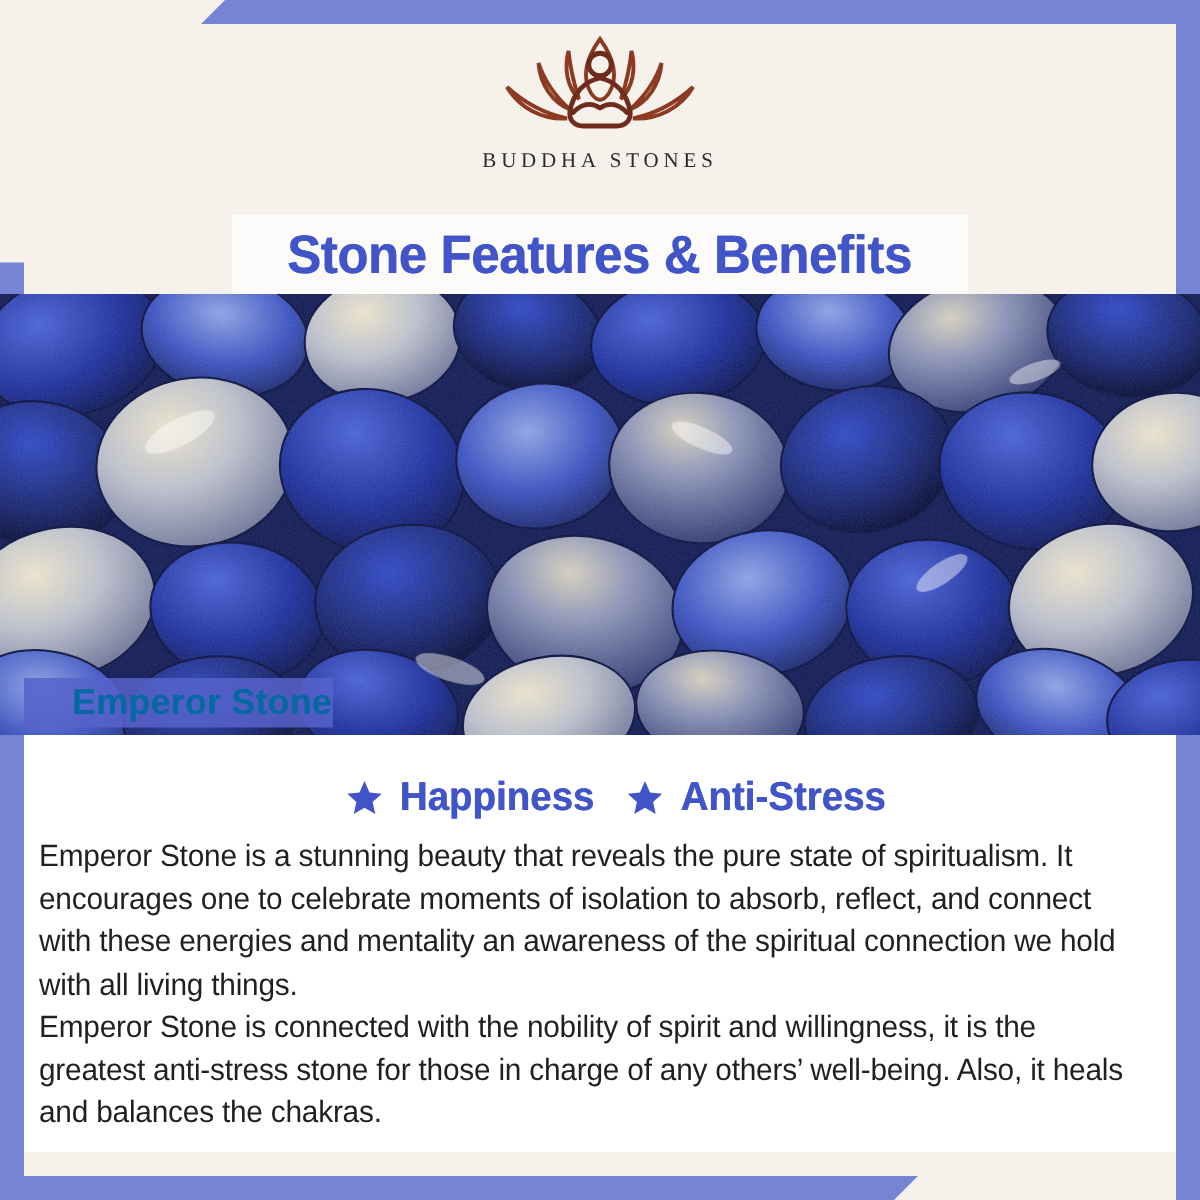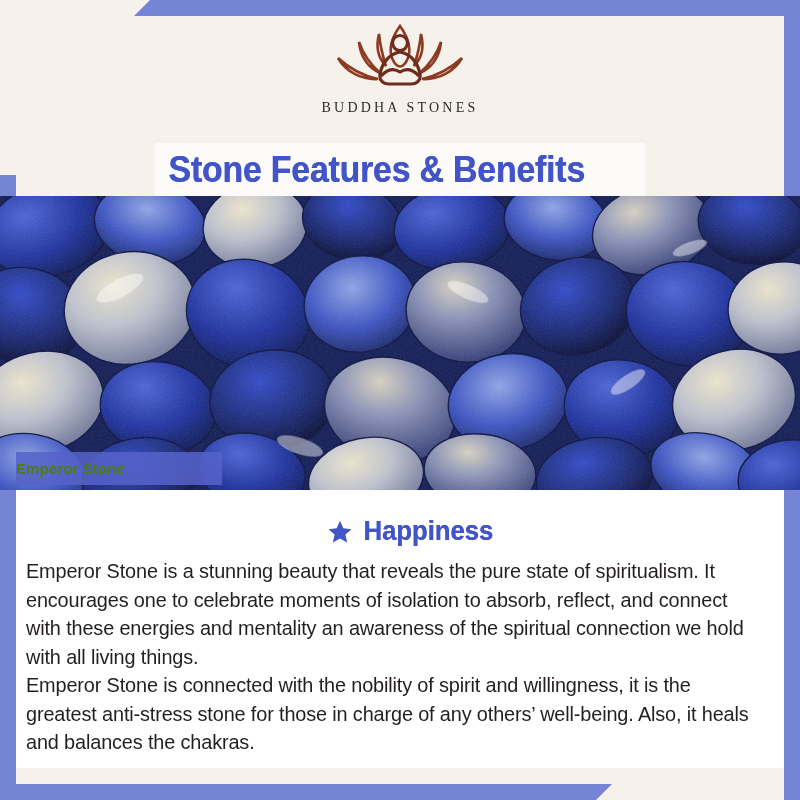--- a/index.html
+++ b/index.html
@@ -45,21 +45,21 @@
   .logo-text{
     margin-top:2px;
     font-family:"Liberation Serif",serif;
     font-size:14px;letter-spacing:3.2px;color:#2b2b2b;font-weight:400;
   }
 
   
   .title-banner{
     position:absolute;left:155px;top:143px;width:490px;height:53px;
     background:#fdfbf9;
-    display:flex;align-items:center;
+    display:flex;align-items:center;justify-content:center;
   }
   .title-text{
     color:#4255c8;
     font-family:"Liberation Sans",sans-serif;
     font-weight:700;
     font-size:36px;
     letter-spacing:-0.2px;
     transform:scaleX(0.94);
     white-space:nowrap;
     text-shadow:0.5px 0 0 #4255c8;
@@ -72,21 +72,21 @@
     background:#1b2a7a;
   }
   .photo svg{display:block;width:800px;height:294px;}
 
   .stone-label{
     position:absolute;left:16px;top:452px;width:206px;height:33px;
     background:rgba(86,98,202,0.86);
     display:flex;align-items:center;
   }
   .stone-label span{
-    color:#4d7c0f;font-size:15px;font-weight:700;padding-left:0;
+    color:#0369a1;font-size:24px;font-weight:700;padding-left:32px;
     letter-spacing:0.1px;
   }
 
   
   .panel{
     position:absolute;left:16px;top:490px;width:768px;height:278px;
     background:#ffffff;
   }
 
   
@@ -246,20 +246,26 @@
 
   <div class="panel"></div>
 
   <div class="benefits">
     <div class="benefit">
       <svg class="star" viewBox="0 0 24 24" aria-hidden="true">
         <path d="M12 1.6 L15.1 8.6 L22.6 9.4 L17 14.4 L18.6 21.8 L12 18 L5.4 21.8 L7 14.4 L1.4 9.4 L8.9 8.6 Z" fill="#4255c8"></path>
       </svg>
       <div class="benefit-label">Happiness</div>
     </div>
+    <div class="benefit">
+      <svg class="star" viewBox="0 0 24 24" aria-hidden="true">
+        <path d="M12 1.6 L15.1 8.6 L22.6 9.4 L17 14.4 L18.6 21.8 L12 18 L5.4 21.8 L7 14.4 L1.4 9.4 L8.9 8.6 Z" fill="#4255c8"></path>
+      </svg>
+      <div class="benefit-label">Anti-Stress</div>
+    </div>
   </div>
 
   <div class="copy">
     <p>Emperor Stone is a stunning beauty that reveals the pure state of spiritualism. It encourages one to celebrate moments of isolation to absorb, reflect, and connect with these energies and mentality an awareness of the spiritual connection we hold with all living things.</p>
     <p>Emperor Stone is connected with the nobility of spirit and willingness, it is the greatest anti-stress stone for those in charge of any others’ well-being. Also, it heals and balances the chakras.</p>
   </div>
 
 </div>
 
 </body></html>

